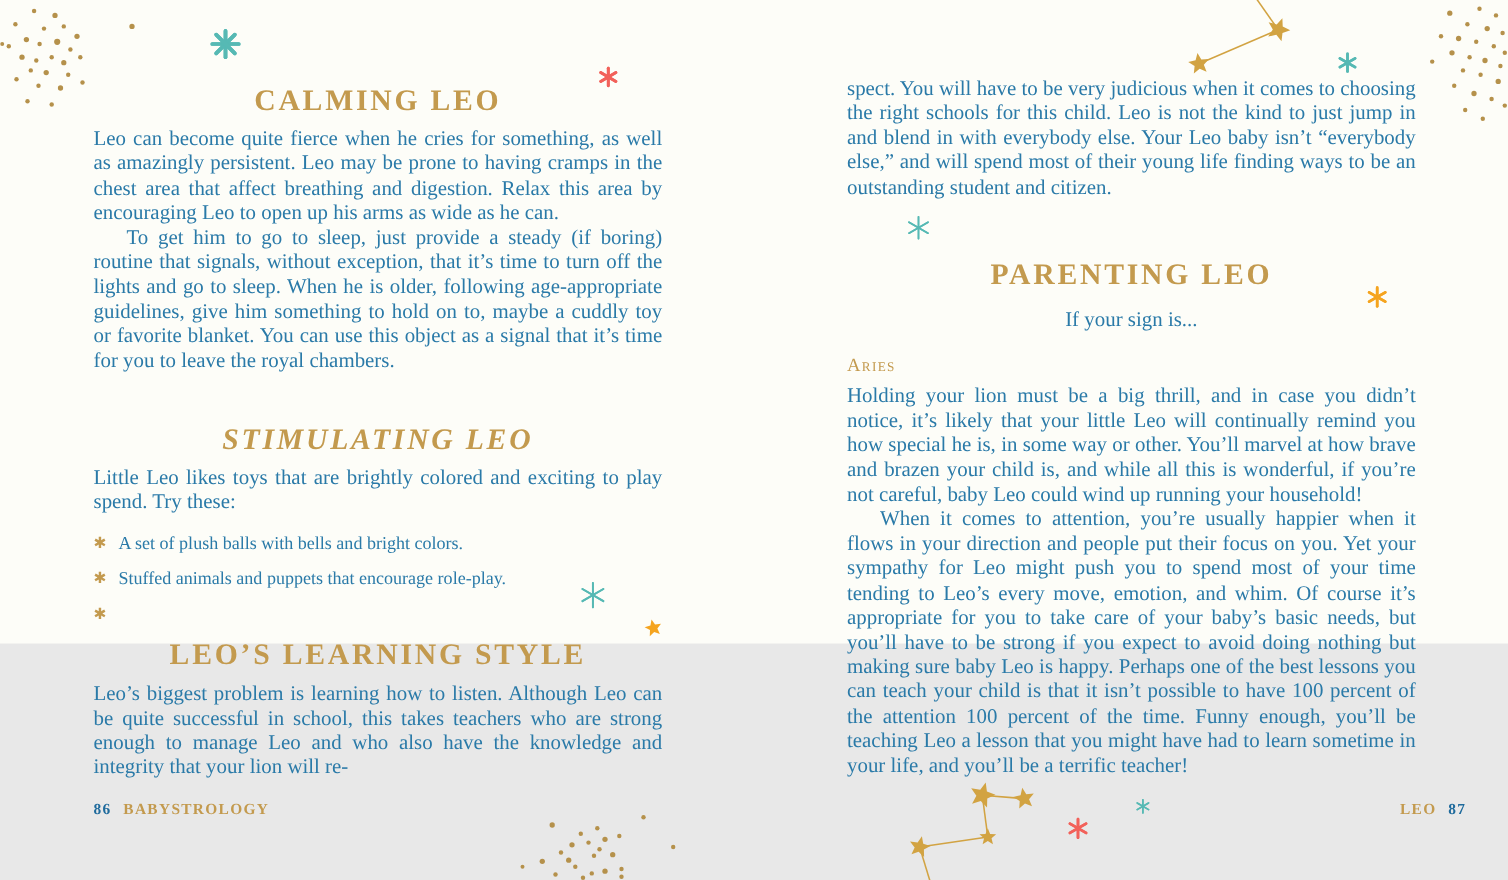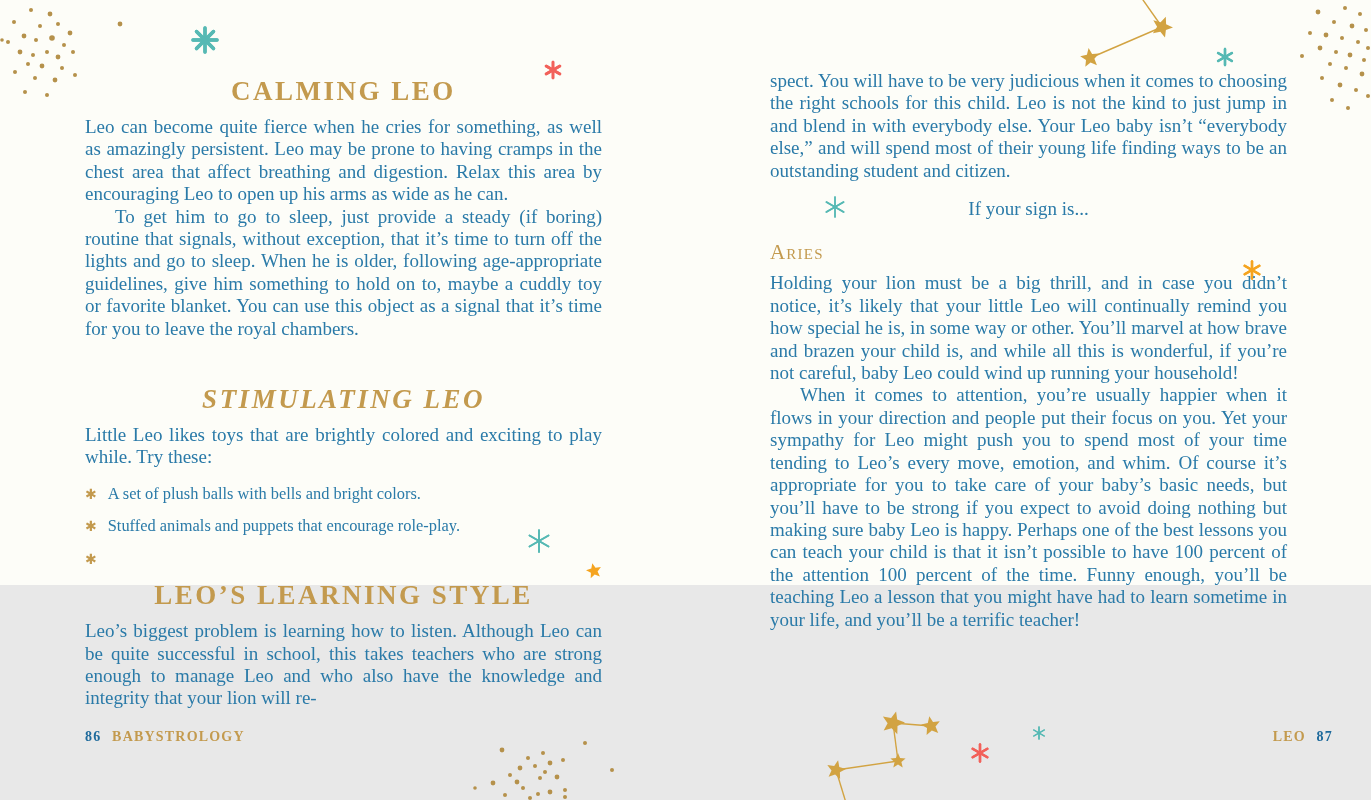--- a/index.html
+++ b/index.html
@@ -17,21 +17,21 @@
            color:var(--heading-gold,#c39a4e);}
   .h2-gap{margin-top:44px;font-style:italic;}
   .h2-gap2{}
   .h2-parenting{margin-top:52px;}
 
   .body{margin:0;font-size:19px;line-height:22.4px;text-align:justify;
         color:var(--body-blue,#2a7aa8);hyphens:none;}
   .indent{text-indent:30px;}
   .intro{margin-top:16px;text-align:center;}
 
-  .sign{margin:20px 0 7px;font-weight:400;font-size:21px;letter-spacing:1.2px;
+  .sign{margin:20px 0 7px;font-weight:400;font-size:17px;letter-spacing:1.2px;
         font-variant:small-caps;color:var(--heading-gold,#c39a4e);font-family:Liberation Serif, serif;}
 
   .bullets{margin:14px 0 0;padding:0;list-style:none;}
   .bullets li{display:flex;gap:11px;margin-bottom:10px;font-size:16.4px;line-height:22.4px;
               color:var(--body-blue,#2a7aa8);}
   .bullet-mark{color:var(--heading-gold,#c39a4e);font-family:"DejaVu Sans",sans-serif;
                font-size:14px;line-height:22.4px;}
 
   .footer{position:absolute;top:729px;font-weight:700;font-size:14px;letter-spacing:1.2px;}
   .footer-left{left:85px;}
@@ -214,21 +214,21 @@
         <line x1="1033.8038475772933" y1="730" x2="1044.1961524227067" y2="736" stroke="#56b9b4" stroke-width="1.4" stroke-linecap="round"></line>
       </g>
     </svg>
 
   <div class="page page-left">
     <h2 class="heading">CALMING LEO</h2>
     <p class="body">Leo can become quite fierce when he cries for something, as well as amazingly persistent. Leo may be prone to having cramps in the chest area that affect breathing and digestion. Relax this area by encouraging Leo to open up his arms as wide as he can.</p>
     <p class="body indent">To get him to go to sleep, just provide a steady (if boring) routine that signals, without exception, that it’s time to turn off the lights and go to sleep. When he is older, following age-appropriate guidelines, give him something to hold on to, maybe a cuddly toy or favorite blanket. You can use this object as a signal that it’s time for you to leave the royal chambers.</p>
 
     <h2 class="heading h2-gap">STIMULATING LEO</h2>
-    <p class="body">Little Leo likes toys that are brightly colored and exciting to play while. Try these:</p>
+    <p class="body">Little Leo likes toys that are brightly colored and exciting to play spend. Try these:</p>
     <ul class="bullets">
       <li>
         <span class="bullet-mark">✱</span>
         <span>A set of plush balls with bells and bright colors.</span>
       </li>
       <li>
         <span class="bullet-mark">✱</span>
         <span>Stuffed animals and puppets that encourage role-play.</span>
       </li>
       <li>
@@ -240,20 +240,21 @@
     <p class="body">Leo’s biggest problem is learning how to listen. Although Leo can be quite successful in school, this takes teachers who are strong enough to manage Leo and who also have the knowledge and integrity that your lion will re-</p>
   </div>
 
   <div class="footer footer-left">
     <span class="pagenum">86</span>
     <span class="book-title">BABYSTROLOGY</span>
   </div>
 
   <div class="page page-right">
     <p class="body">spect. You will have to be very judicious when it comes to choosing the right schools for this child. Leo is not the kind to just jump in and blend in with everybody else. Your Leo baby isn’t “everybody else,” and will spend most of their young life finding ways to be an outstanding student and citizen.</p>
+    <h2 class="heading h2-parenting">PARENTING LEO</h2>
     <p class="body intro">If your sign is...</p>
     <h3 class="sign">Aries</h3>
     <p class="body">Holding your lion must be a big thrill, and in case you didn’t notice, it’s likely that your little Leo will continually remind you how special he is, in some way or other. You’ll marvel at how brave and brazen your child is, and while all this is wonderful, if you’re not careful, baby Leo could wind up running your household!</p>
     <p class="body indent">When it comes to attention, you’re usually happier when it flows in your direction and people put their focus on you. Yet your sympathy for Leo might push you to spend most of your time tending to Leo’s every move, emotion, and whim. Of course it’s appropriate for you to take care of your baby’s basic needs, but you’ll have to be strong if you expect to avoid doing nothing but making sure baby Leo is happy. Perhaps one of the best lessons you can teach your child is that it isn’t possible to have 100 percent of the attention 100 percent of the time. Funny enough, you’ll be teaching Leo a lesson that you might have had to learn sometime in your life, and you’ll be a terrific teacher!</p>
   </div>
 
   <div class="footer footer-right">
     <span class="chapter">LEO</span>
     <span class="pagenum">87</span>
   </div>

